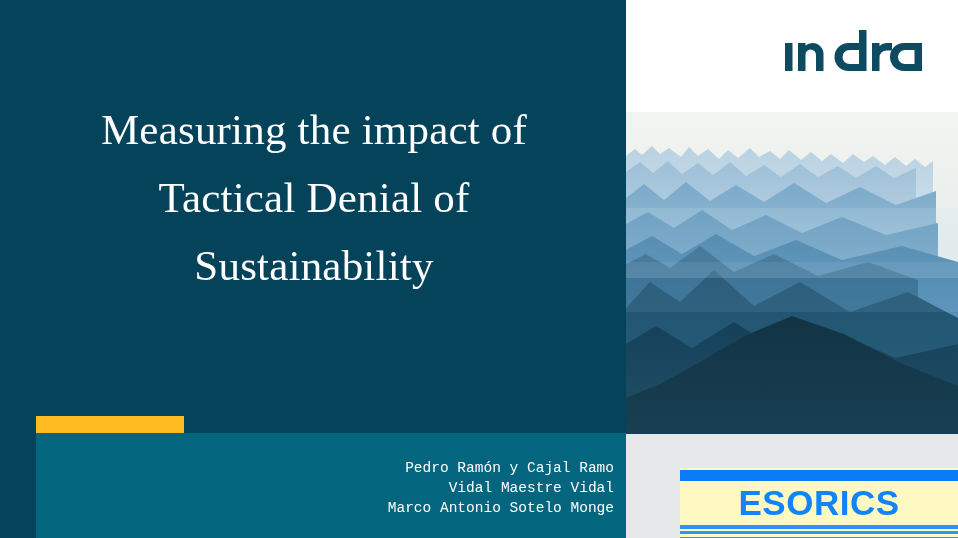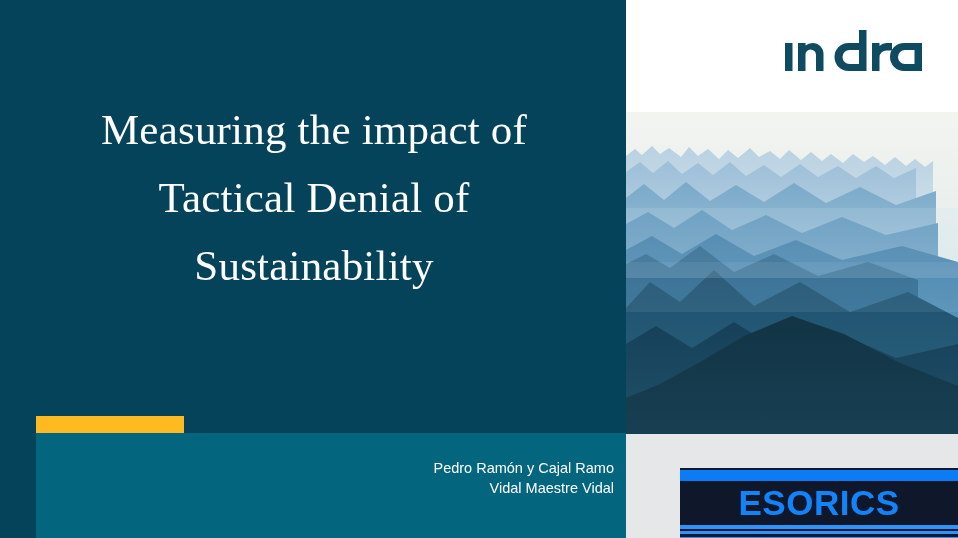--- a/index.html
+++ b/index.html
@@ -68,21 +68,21 @@
     right: 344px;
     top: 458px;
     width: 320px;
     text-align: right;
     color: #FFFFFF;
     font-family: "Liberation Sans", sans-serif;
     font-size: 14.5px;
     line-height: 20px;
     font-weight: 400;
   }
-  .authors div { white-space: nowrap; }
+  .authors div { white-space: nowrap; font-family: Liberation Mono, monospace; }
 
   
   .right-white {
     position: absolute;
     left: 626px;
     top: 0;
     width: 332px;
     height: 112px;
     background: #FFFFFF;
   }
@@ -119,21 +119,21 @@
     background: #E6E7E8;
   }
 
   
   .esorics {
     position: absolute;
     left: 680px;
     top: 468px;
     width: 278px;
     height: 70px;
-    background: #0f172a;
+    background: #fef9c3;
   }
   .esorics-topbar {
     position: absolute;
     left: 0;
     top: 2px;
     width: 278px;
     height: 11px;
     background: #0B7CF5;
   }
   .esorics-word {
@@ -170,20 +170,21 @@
 Tactical Denial of
 Sustainability</div>
 
   <div class="accent-bar"></div>
 
   <div class="panel-light"></div>
 
   <div class="authors">
     <div>Pedro Ramón y Cajal Ramo</div>
     <div>Vidal Maestre Vidal</div>
+    <div>Marco Antonio Sotelo Monge</div>
   </div>
 
   <div class="right-white"></div>
 
   <div class="indra-logo">
     <svg viewBox="0 0 280 92" xmlns="http://www.w3.org/2000/svg" aria-hidden="true">
       <g fill="#0E4A60">
 
         <rect x="2" y="26" width="15" height="56"></rect>
 

